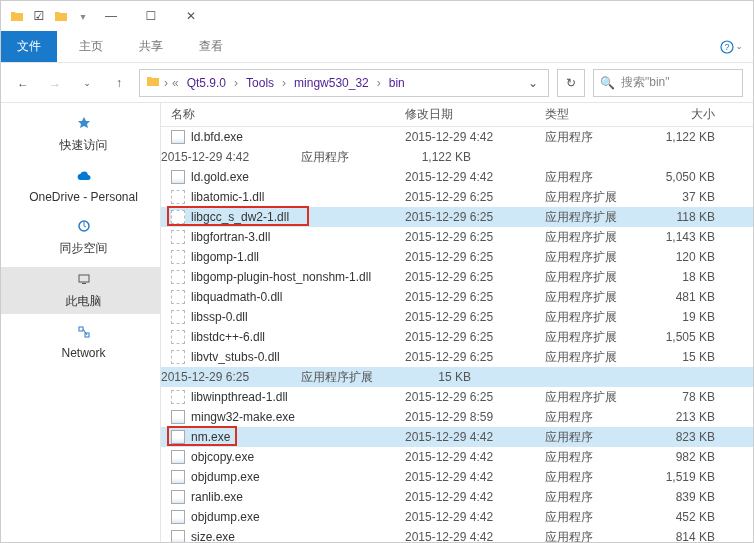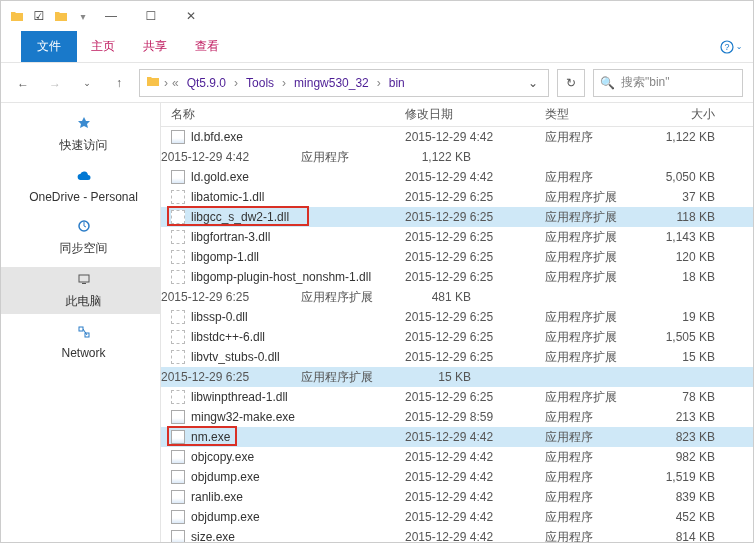--- a/index.html
+++ b/index.html
@@ -3,23 +3,23 @@
 <meta charset="utf-8">
 <style>
 * { margin: 0; padding: 0; box-sizing: border-box; font-family: "Microsoft YaHei", "Segoe UI", sans-serif; }
 body { width: 754px; height: 543px; background: #fff; font-size: 12px; color: #333; overflow: hidden; border: 1px solid #ccc; }
 .titlebar { height: 30px; display: flex; align-items: center; padding: 0 8px; background: #fff; }
 .titlebar .tb-icons { display: flex; align-items: center; gap: 6px; }
 .titlebar .tb-icon { width: 16px; height: 16px; display: inline-flex; align-items: center; justify-content: center; }
 .titlebar .path { margin-left: 10px; flex: 1; color: #333; }
 .titlebar .win-btns { display: flex; }
 .titlebar .win-btn { width: 40px; height: 28px; display: inline-flex; align-items: center; justify-content: center; color: #555; cursor: pointer; }
-.menubar { height: 32px; display: flex; align-items: stretch; border-bottom: 1px solid #e5e5e5; background: #fff; padding-left: 20px; }
+.menubar { height: 32px; display: flex; align-items: stretch; border-bottom: 1px solid #e5e5e5; background: #fff; }
 .menubar .file-tab { background: #1979ca; color: #fff; padding: 0 16px; display: flex; align-items: center; cursor: pointer; }
-.menubar .menu-item { padding: 0 14px; display: flex; align-items: center; color: #be185d; cursor: pointer; }
+.menubar .menu-item { padding: 0 14px; display: flex; align-items: center; color: #737373; cursor: pointer; margin-left: 8px; }
 .menubar .help { margin-left: auto; width: 44px; display: flex; align-items: center; justify-content: center; color: #1979ca; cursor: pointer; }
 .navbar { height: 40px; display: flex; align-items: center; padding: 6px 10px; gap: 8px; border-bottom: 1px solid #e5e5e5; }
 .nav-arrow { width: 24px; height: 24px; display: inline-flex; align-items: center; justify-content: center; color: #555; cursor: pointer; }
 .addressbar { flex: 1; height: 28px; border: 1px solid #ccc; display: flex; align-items: center; padding: 0 6px; gap: 4px; }
 .addressbar .crumb { color: #4c1d95; padding: 0 4px; cursor: pointer; }
 .addressbar .sep { color: #888; }
 .addressbar .dropdown { margin-left: auto; color: #555; cursor: pointer; padding: 0 4px; }
 .refresh { width: 28px; height: 28px; border: 1px solid #ccc; display: inline-flex; align-items: center; justify-content: center; color: #555; cursor: pointer; }
 .searchbox { width: 150px; height: 28px; border: 1px solid #ccc; display: flex; align-items: center; padding: 0 6px; color: #888; }
 .searchbox .si { margin-right: 6px; color: #888; }
@@ -238,20 +238,24 @@
         <div class="row">
           <div class="cell-name">
             <span class="file-icon dll"></span>
             <span>libgomp-plugin-host_nonshm-1.dll</span>
           </div>
           <div class="cell-date">2015-12-29 6:25</div>
           <div class="cell-type">应用程序扩展</div>
           <div class="cell-size">18 KB</div>
         </div>
         <div class="row">
+          <div class="cell-name">
+            <span class="file-icon dll"></span>
+            <span>libquadmath-0.dll</span>
+          </div>
           <div class="cell-date">2015-12-29 6:25</div>
           <div class="cell-type">应用程序扩展</div>
           <div class="cell-size">481 KB</div>
         </div>
         <div class="row">
           <div class="cell-name">
             <span class="file-icon dll"></span>
             <span>libssp-0.dll</span>
           </div>
           <div class="cell-date">2015-12-29 6:25</div>

